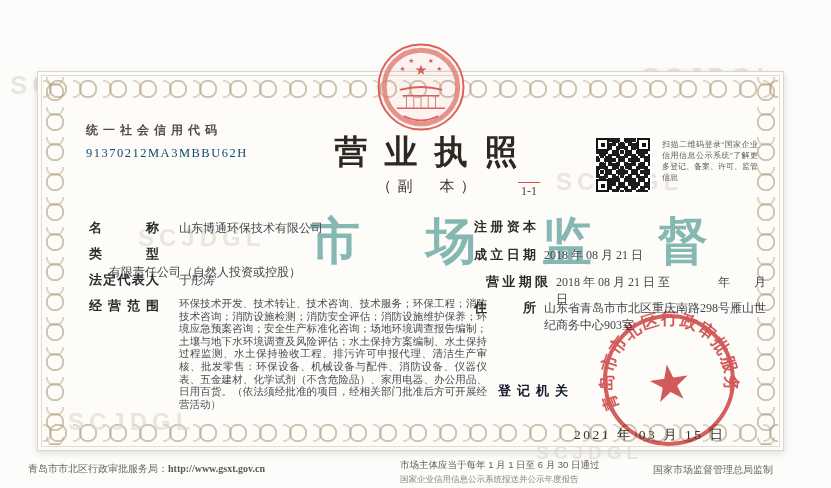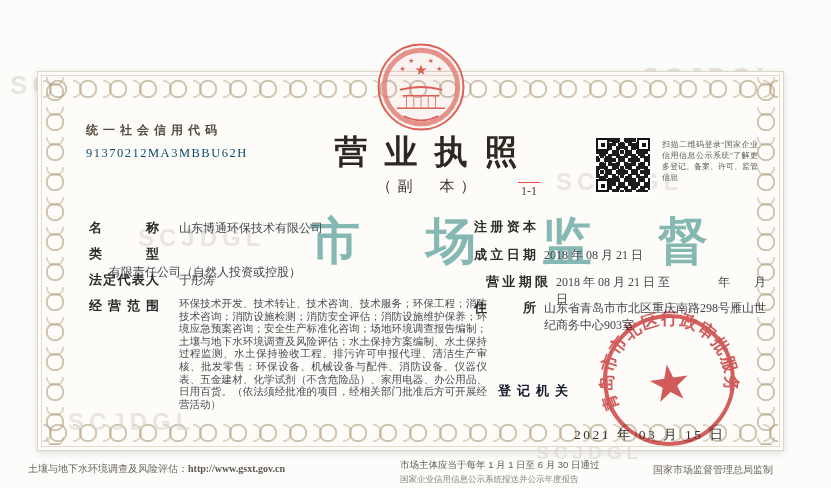--- a/index.html
+++ b/index.html
@@ -184,21 +184,21 @@
       <text font-size="19" fill="#cc4545" letter-spacing="1.5" font-weight="bold">
         <textPath href="#sealArc" startOffset="1%">青岛市市北区行政审批服务局</textPath>
       </text>
       <text x="80" y="103" text-anchor="middle" font-size="56" fill="#cc4545">★</text>
     </svg>
 
     <div class="issue-date">2021 年 03 月 15 日</div>
   </div>
 
   <div class="footer-item f-left">
-    <span>土壤与地下水环境调查及风险评估：</span><b>http://www.gsxt.gov.cn</b>
+    <span>青岛市市北区行政审批服务局：</span><b>http://www.gsxt.gov.cn</b>
   </div>
   <div class="footer-item f-mid">
     <div class="l1">市场主体应当于每年 1 月 1 日至 6 月 30 日通过</div>
     <div class="l2">国家企业信用信息公示系统报送并公示年度报告</div>
   </div>
   <div class="footer-item f-right">国家市场监督管理总局监制</div>
 
 </div>
 
 </body></html>

